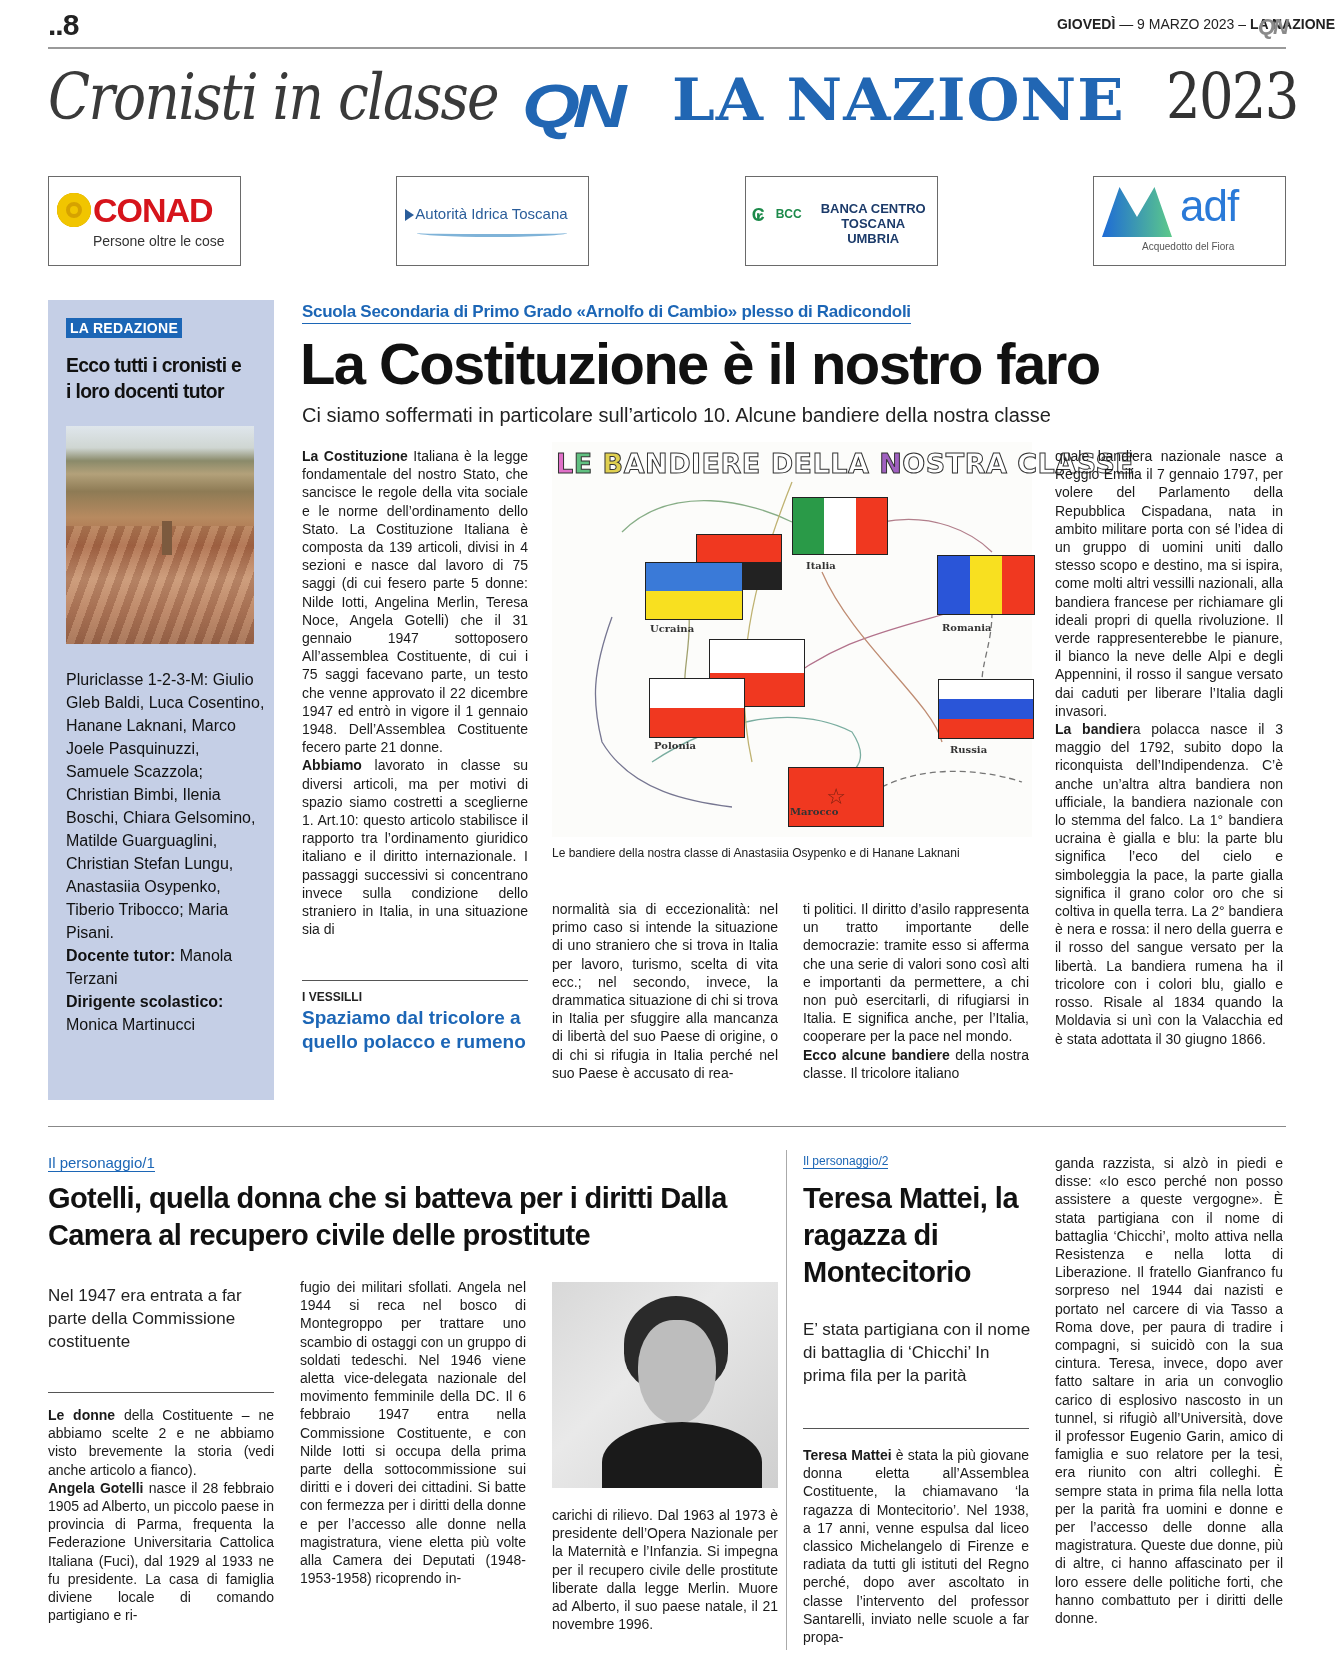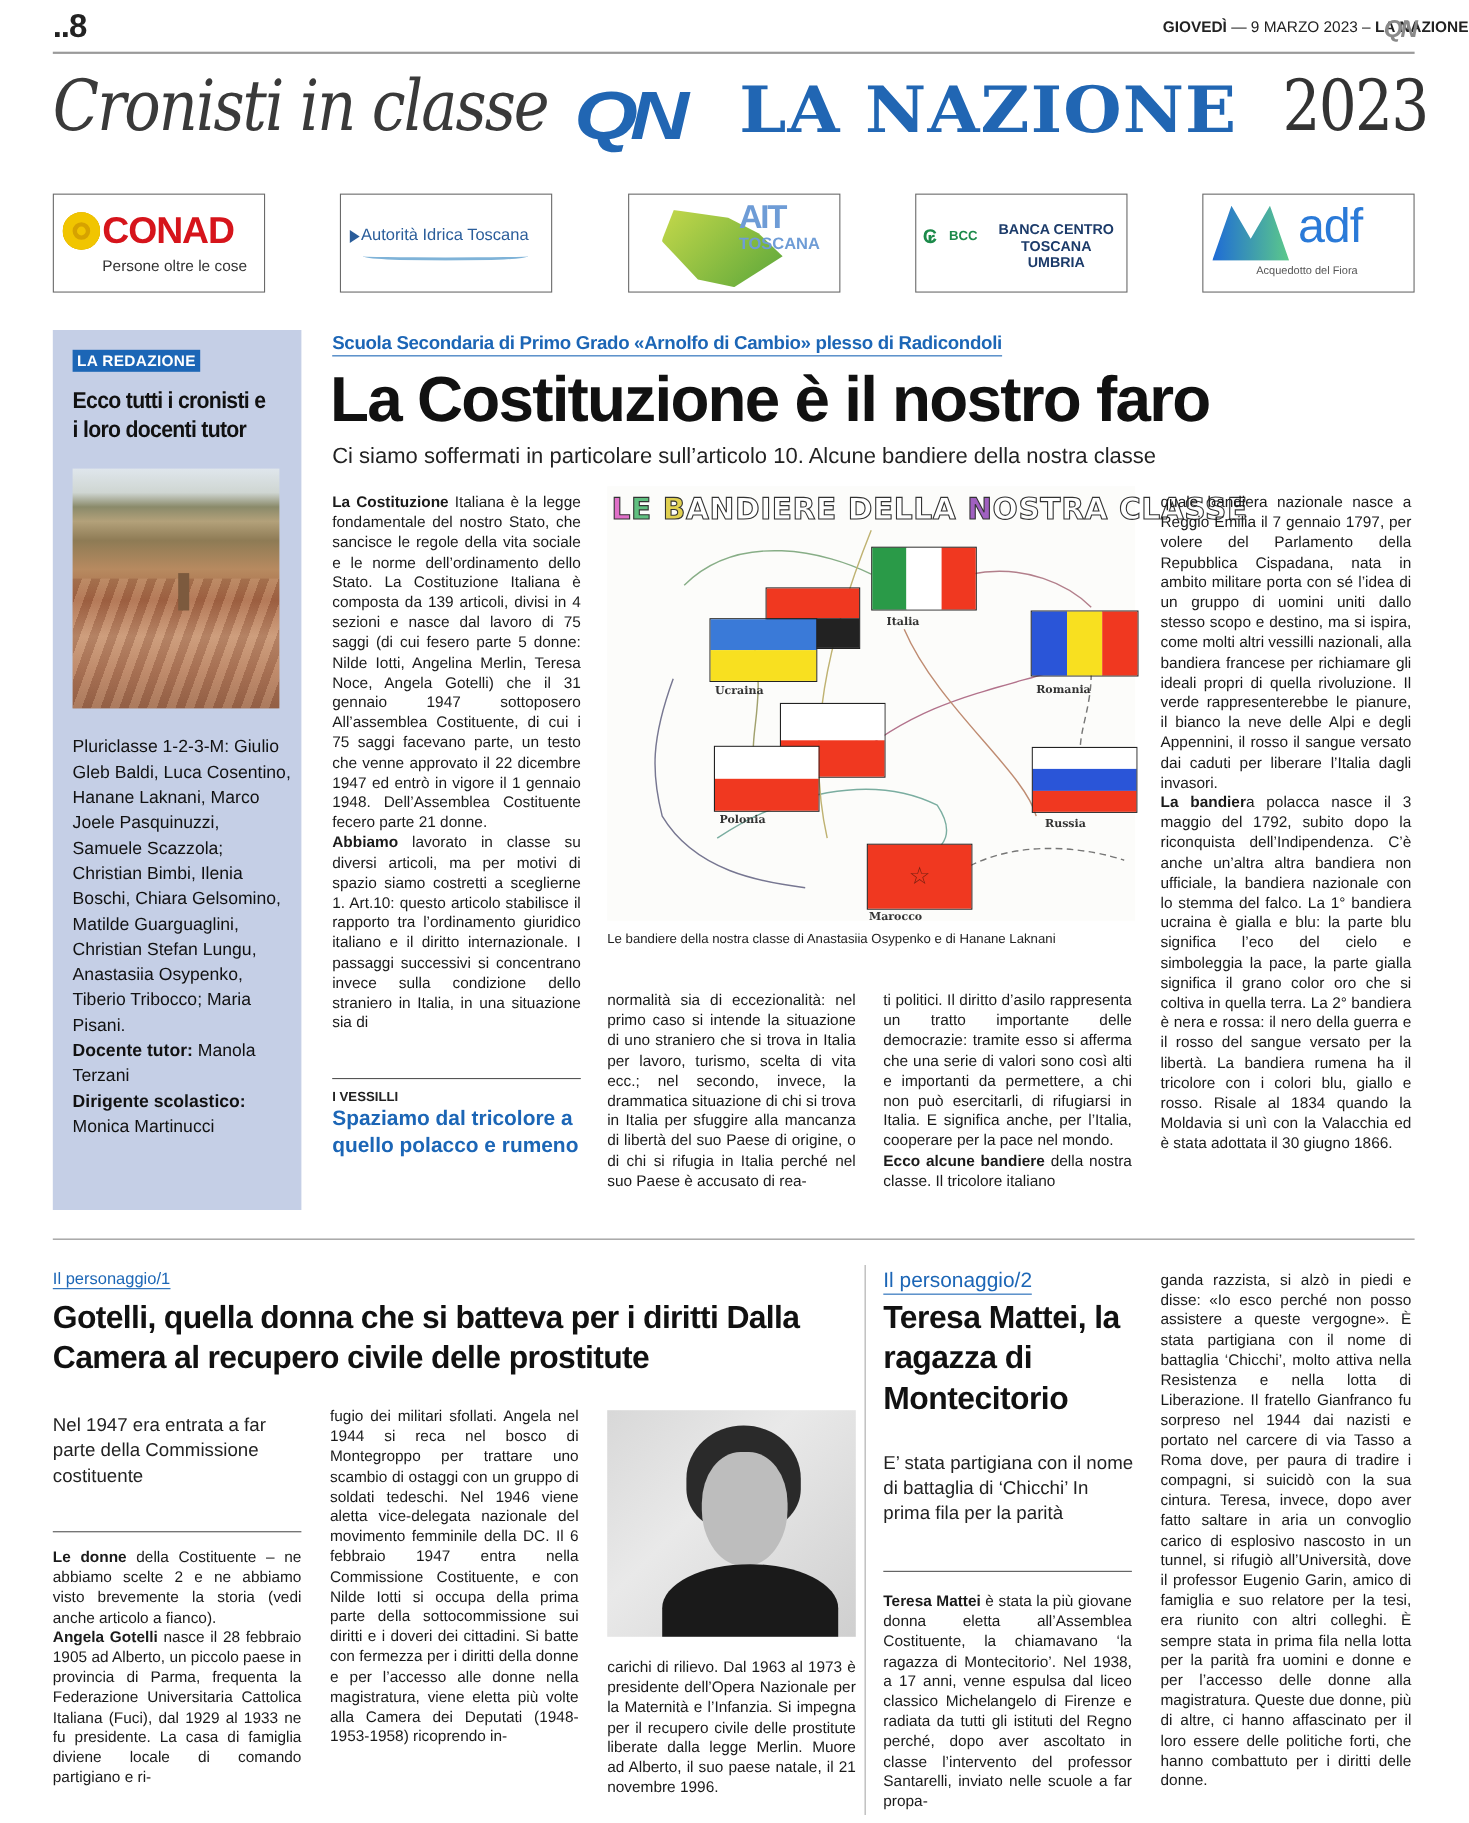--- a/index.html
+++ b/index.html
@@ -90,21 +90,21 @@
   .p1-sub { left: 48px; top: 1284px; width: 220px; font-size: 17px; line-height: 23px; color: #222; }
   .p1-rule { left: 48px; top: 1392px; width: 226px; height: 1px; background: #555; }
   .p1-col1 { left: 48px; top: 1406px; width: 226px; }
   .p1-col2 { left: 300px; top: 1278px; width: 226px; }
   .p1-col3 { left: 552px; top: 1506px; width: 226px; }
   .portrait { left: 552px; top: 1282px; width: 226px; height: 206px; background: linear-gradient(135deg, #d8d8d8 0%, #e9e9e9 40%, #cfcfcf 100%); overflow: hidden; }
   .portrait-hair { position: absolute; left: 72px; top: 14px; width: 104px; height: 96px; background: #2a2a2a; border-radius: 50% 50% 40% 40%; }
   .portrait-face { position: absolute; left: 86px; top: 38px; width: 78px; height: 104px; background: #bdbdbd; border-radius: 45% 45% 50% 50%; }
   .portrait-body { position: absolute; left: 50px; top: 140px; width: 160px; height: 80px; background: #1a1a1a; border-radius: 50% 50% 0 0; }
 
-  .p2-kicker { left: 803px; top: 1154px; font-size: 19px; color: #1c66b6; border-bottom: 1px solid #1c66b6; }
+  .p2-kicker { left: 803px; top: 1154px; font-size: 12px; color: #1c66b6; border-bottom: 1px solid #1c66b6; }
   .p2-head { left: 803px; top: 1180px; width: 230px; font-size: 29px; font-weight: bold; line-height: 37px; color: #111; letter-spacing: -0.5px; }
   .p2-sub { left: 803px; top: 1318px; width: 230px; font-size: 17px; line-height: 23px; color: #222; }
   .p2-rule { left: 803px; top: 1428px; width: 226px; height: 1px; background: #555; }
   .p2-col1 { left: 803px; top: 1446px; width: 226px; }
   .p2-col2 { left: 1055px; top: 1154px; width: 228px; }
 </style>
 </head>
 <body>
 
 <div class="abs page-num">..8</div>
@@ -126,25 +126,20 @@
 <div class="abs sponsor-row">
   <div class="sponsor">
     <div class="sp-conad-flower"></div>
     <div class="sp-conad-name">CONAD</div>
     <div class="sp-conad-tag">Persone oltre le cose</div>
   </div>
   <div class="sponsor">
     <div class="sp-ait-tri"></div>
     <div class="sp-ait" style="left:18px;">Autorità Idrica Toscana</div>
     <div class="sp-ait-wave"></div>
-  </div>
-  <div class="sponsor">
-    <div class="sp-ai-map"></div>
-    <div class="sp-ai-txt">AIT</div>
-    <div class="sp-ai-tos">TOSCANA</div>
   </div>
   <div class="sponsor">
     <div class="sp-bcc-icon">₢</div>
     <div class="sp-bcc-name">BCC</div>
     <div class="sp-bcc-bank" style="width:115px;">BANCA CENTRO TOSCANA UMBRIA</div>
   </div>
   <div class="sponsor">
     <div class="sp-adf-m"></div>
     <div class="sp-adf-name">adf</div>
     <div class="sp-adf-sub">Acquedotto del Fiora</div>
@@ -239,21 +234,21 @@
   <div class="flag h" style="left:386px;top:237px;width:96px;height:60px;">
     <span style="background:#ffffff"></span>
       <span style="background:#2a55d8"></span>
       <span style="background:#f03820"></span>
   </div>
   <div class="flag-label" style="left:398px;top:302px;">Russia</div>
 
   <div class="flag v" style="left:236px;top:325px;width:96px;height:60px;">
     <span style="background:#f03820;display:flex;align-items:center;justify-content:center;color:#7a2010;font-size:22px;">☆</span>
   </div>
-  <div class="flag-label" style="left:238px;top:386px;text-align:right;">Marocco</div>
+  <div class="flag-label" style="left:238px;top:364px;text-align:right;">Marocco</div>
 </div>
 <div class="abs caption">Le bandiere della nostra classe di Anastasiia Osypenko e di Hanane Laknani</div>
 
 <div class="abs col col3a">normalità sia di eccezionalità: nel primo caso si intende la situazione di uno straniero che si trova in Italia per lavoro, turismo, scelta di vita ecc.; nel secondo, invece, la drammatica situazione di chi si trova in Italia per sfuggire alla mancanza di libertà del suo Paese di origine, o di chi si rifugia in Italia perché nel suo Paese è accusato di rea-</div>
 <div class="abs col col3b">
   <span>ti politici. Il diritto d’asilo rappresenta un tratto importante delle democrazie: tramite esso si afferma che una serie di valori sono così alti e importanti da permettere, a chi non può esercitarli, di rifugiarsi in Italia. E significa anche, per l’Italia, cooperare per la pace nel mondo.</span><br>
   <b>Ecco alcune bandiere</b><span> della nostra classe. Il tricolore italiano</span>
 </div>
 <div class="abs col col4">
   <span>quale bandiera nazionale nasce a Reggio Emilia il 7 gennaio 1797, per volere del Parlamento della Repubblica Cispadana, nata in ambito militare porta con sé l’idea di un gruppo di uomini uniti dallo stesso scopo e destino, ma si ispira, come molti altri vessilli nazionali, alla bandiera francese per richiamare gli ideali propri di quella rivoluzione. Il verde rappresenterebbe le pianure, il bianco la neve delle Alpi e degli Appennini, il rosso il sangue versato dai caduti per liberare l’Italia dagli invasori.</span><br>

